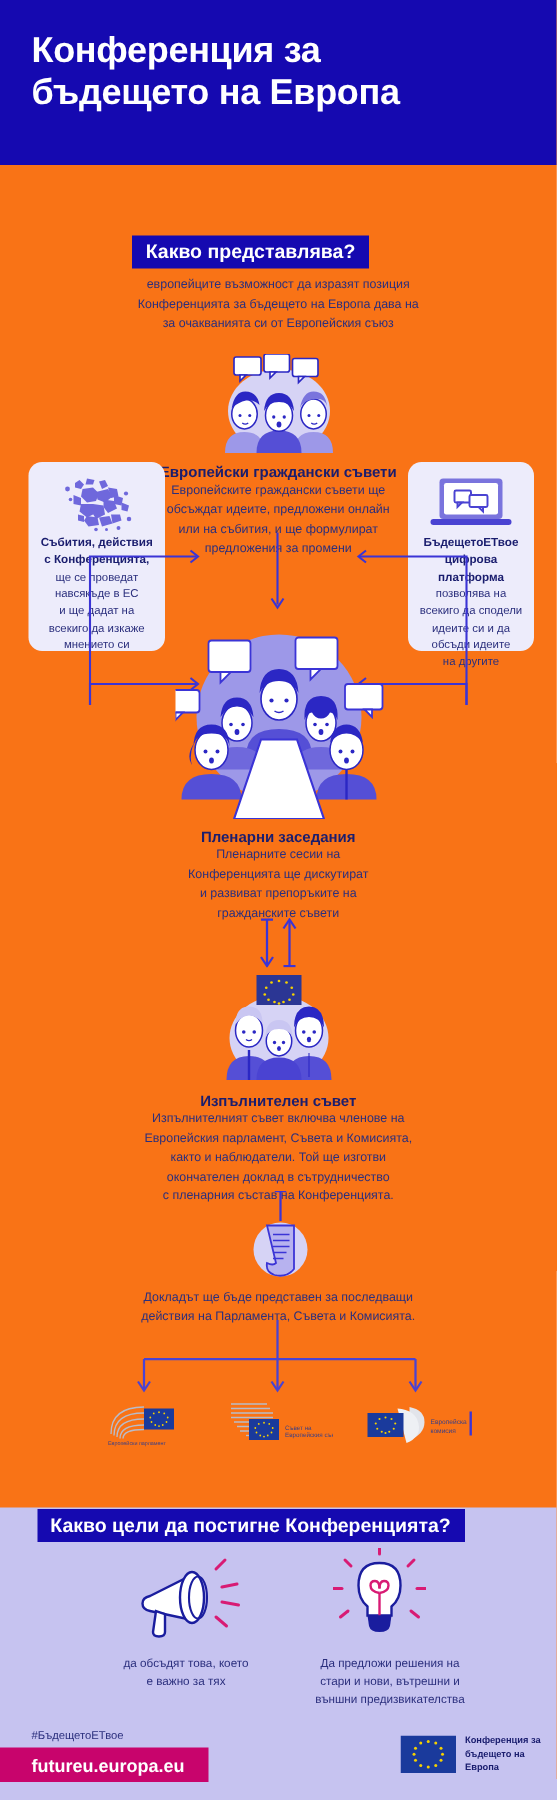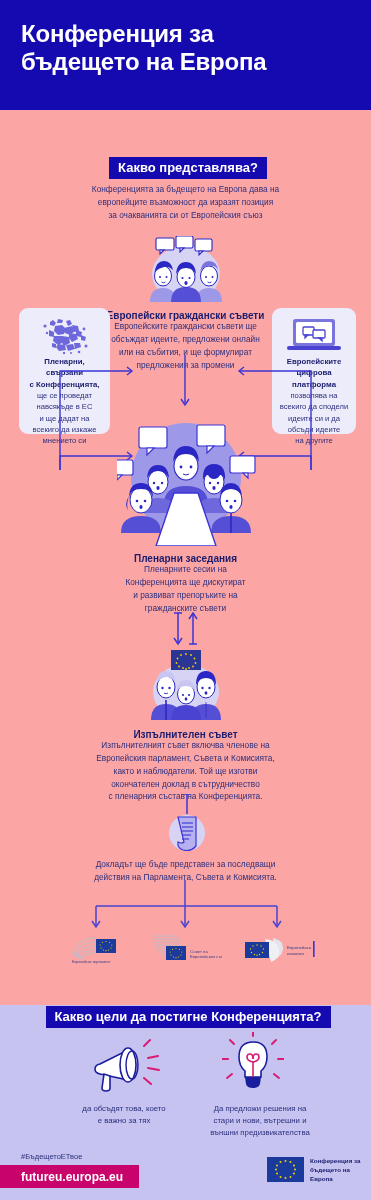--- a/index.html
+++ b/index.html
@@ -3,21 +3,21 @@
 <meta charset="utf-8">
 <style>
   * { box-sizing: border-box; margin: 0; padding: 0; }
   body {
     width: 371px; height: 1200px;
     font-family: "Liberation Sans", sans-serif;
     background: #ffffff;
     color: #1e2a78;
     overflow: hidden;
   }
-  .page { position: relative; width: 371px; height: 1200px; background: #fca5a5; }
+  .page { position: relative; width: 371px; height: 1200px; background: #f97316; }
 
   
   .header { position: absolute; left:0; top:0; width:371px; height:110px; background:#1a0dab; background:#1509b0; }
   .header-title {
     position:absolute; left:21px; top:20px; width:330px;
     color:#ffffff; font-size:24px; font-weight:bold; line-height:1.18;
     letter-spacing:-0.2px;
   }
   .tagbar { position:absolute; left:0; top:106px; width:371px; height:27px; }
   .tag-pink {
@@ -29,21 +29,21 @@
     position:absolute; left:199px; top:0; height:27px; background:#5a68d8;
     color:#fff; font-size:11px; display:flex; align-items:center;
     padding:0 10px 0 10px; white-space:nowrap; width:172px;
   }
 
   
   .pill {
     display:inline-block; background:#1509b0; color:#fff;
     font-size:13px; font-weight:bold; padding:3px 9px 4px 9px;
   }
-  .pill-wrap { position:absolute; width:334px; text-align:center;margin-left:21px; }
+  .pill-wrap { position:absolute; width:334px; text-align:center; }
 
   .para { position:absolute; width:371px; text-align:center; font-size:8.3px; line-height:1.55; color:#2b2f7d; }
   .hdr-bold { font-weight:bold; font-size:10px; color:#1a1d6e; }
 
   
   .card {
     position:absolute; background:#edecfb; border-radius:9px;
     text-align:center; padding:8px 6px 9px 6px;
   }
   .card-title { font-weight:bold; font-size:7.8px; line-height:1.45; color:#1a1d6e; }
@@ -78,22 +78,22 @@
       <div>Конференция за</div>
       <div>бъдещето на Европа</div>
     </div>
   </div>
 
   <div class="pill-wrap" style="top:157px;">
     <span class="pill">Какво представлява?</span>
   </div>
 
   <div class="para" style="top:183px;">
+    <div>европейците възможност да изразят позиция</div>
     <div>Конференцията за бъдещето на Европа дава на</div>
-    <div>европейците възможност да изразят позиция</div>
     <div>за очакванията си от Европейския съюз</div>
   </div>
 
   <div class="illus" style="left:136px; top:236px;">
     <svg width="100" height="66" viewBox="0 0 100 66">
       <ellipse cx="50" cy="38" rx="34" ry="28" fill="#d6d3f5"></ellipse>
 
       <g fill="#ffffff" stroke="#2b27c4" stroke-width="1.1">
         <rect x="20" y="2" width="18" height="12" rx="1.5"></rect>
         <path d="M24 14 l0 4 l4 -4 z"></path>
@@ -160,21 +160,21 @@
             <circle cx="9" cy="17" r="1.2"></circle>
           <circle cx="46" cy="13" r="1.4"></circle>
             <circle cx="48" cy="30" r="1.5"></circle>
           <circle cx="41" cy="36" r="1.3"></circle>
             <circle cx="26" cy="37" r="1.2"></circle>
           <circle cx="33" cy="37" r="1"></circle>
         </g>
       </svg>
     </div>
     <div class="card-title">
-      <div>Пленарни, свързани</div>
+      <div>Събития, действия</div>
       <div>с Конференцията,</div>
     </div>
     <div class="card-text">
       <div>ще се проведат</div>
       <div>навсякъде в ЕС</div>
       <div>и ще дадат на</div>
       <div>всекиго да изкаже</div>
       <div>мнението си</div>
     </div>
   </div>
@@ -187,21 +187,21 @@
         <g fill="#ffffff" stroke="#4a43d2" stroke-width="1.3">
           <rect x="18" y="11" width="11" height="8" rx="1"></rect>
           <path d="M20 19 l0 3 l3 -3z"></path>
           <rect x="28" y="14" width="12" height="8" rx="1"></rect>
           <path d="M37 22 l0 3 l-3 -3z"></path>
         </g>
         <rect x="2" y="30" width="54" height="4" rx="2" fill="#4a43d2"></rect>
       </svg>
     </div>
     <div class="card-title">
-      <div>Европейските</div>
+      <div>БъдещетоЕТвое</div>
       <div>цифрова платформа</div>
     </div>
     <div class="card-text">
       <div>позволява на</div>
       <div>всекиго да сподели</div>
       <div>идеите си и да</div>
       <div>обсъди идеите</div>
       <div>на другите</div>
     </div>
   </div>

